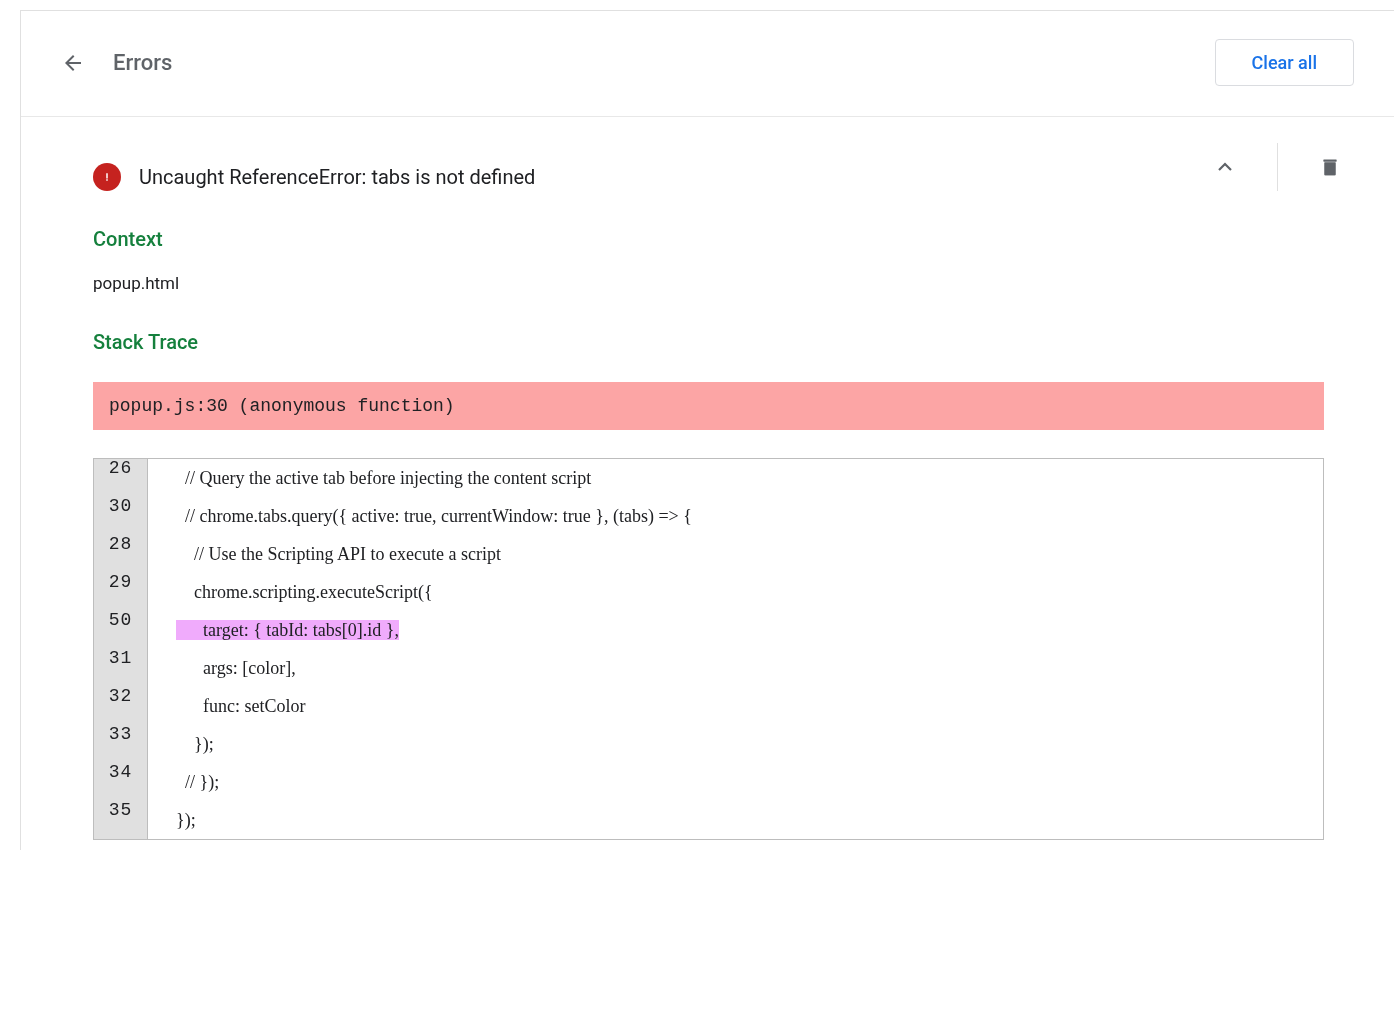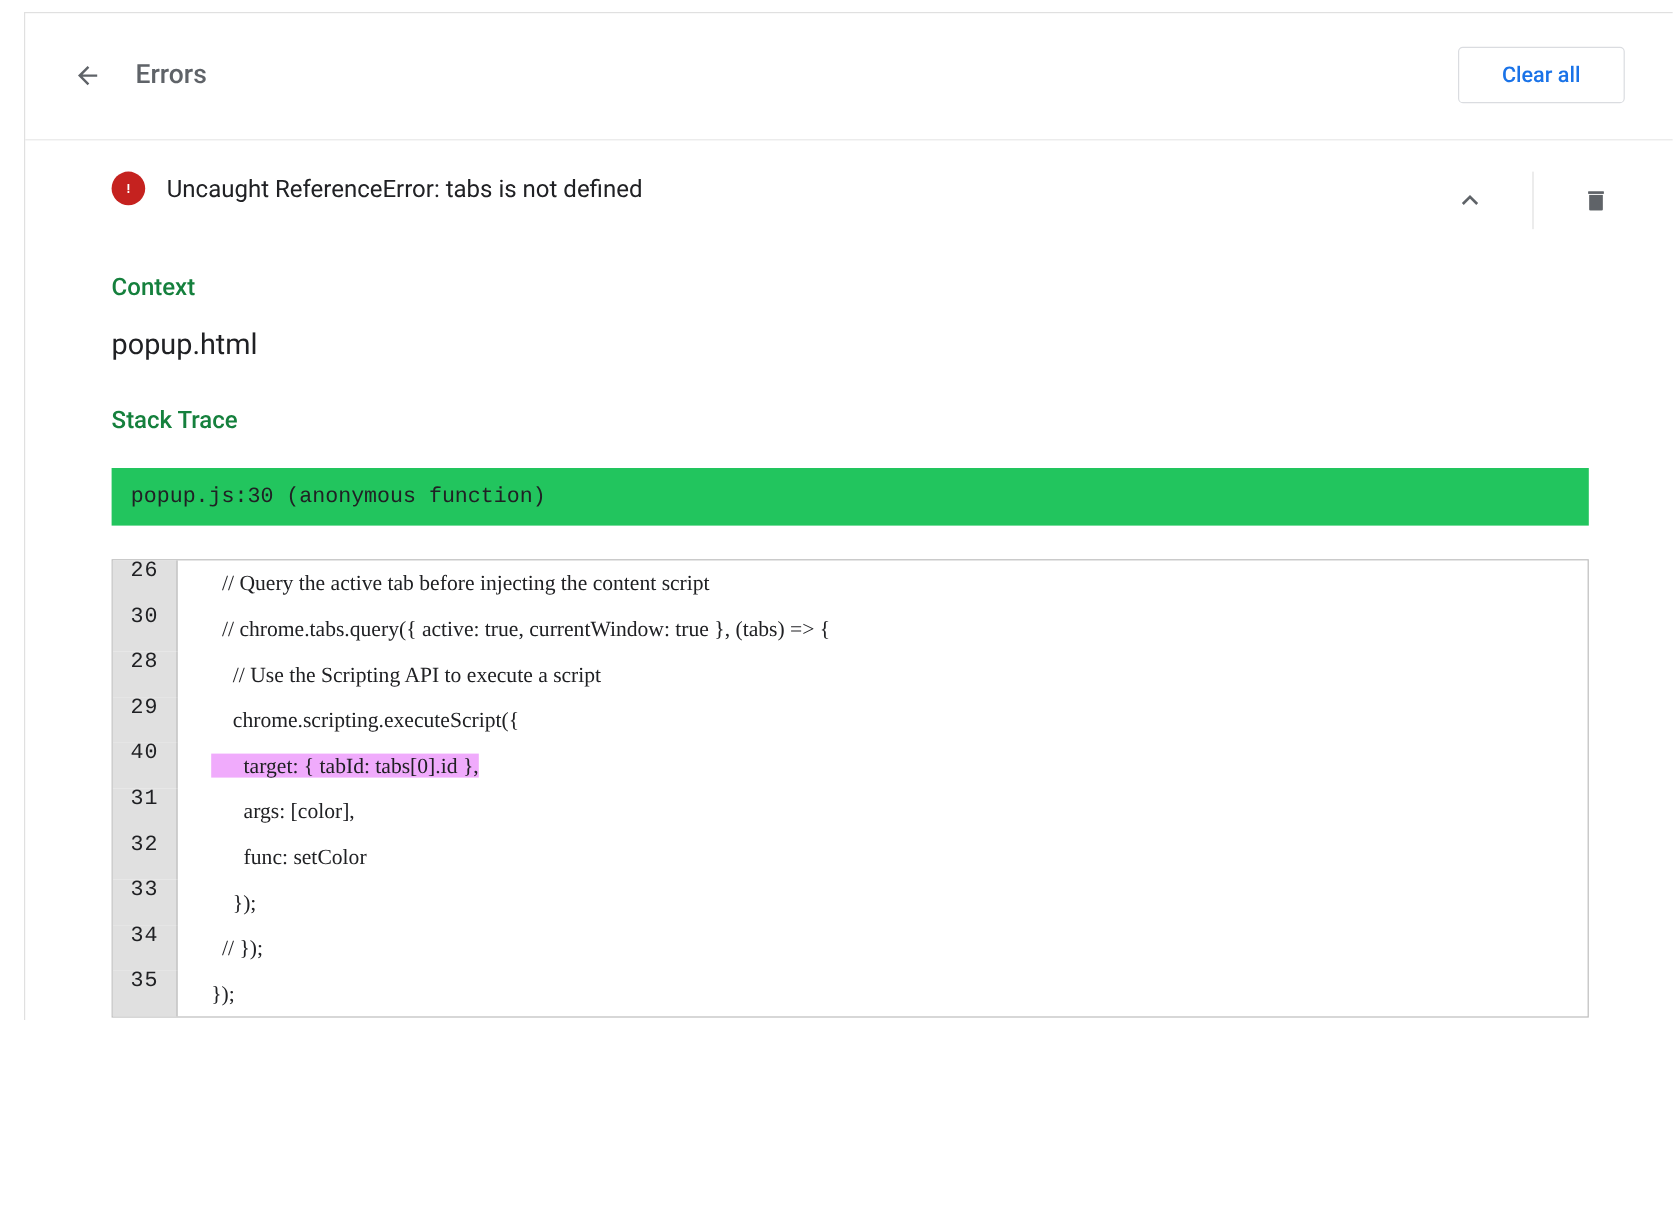--- a/index.html
+++ b/index.html
@@ -53,21 +53,21 @@
       border-radius: 4px;
       color: #1a73e8;
       font-size: 18px;
       font-weight: 500;
       padding: 12px 36px;
       cursor: pointer;
       font-family: inherit;
     }
     .error-row {
       display: flex;
-      align-items: flex-start;
+      align-items: flex-end;
       justify-content: space-between;
       padding: 26px 40px 26px 72px;
     }
     .error-left {
       display: flex;
       align-items: center;
       gap: 18px;
     }
     .error-icon {
       width: 28px;
@@ -122,27 +122,27 @@
       padding: 0 70px 0 72px;
     }
     .section-heading {
       font-size: 20px;
       font-weight: 500;
       color: #15803d;
       margin-bottom: 22px;
       margin-top: 10px;
     }
     .context-value {
-      font-size: 24px;
+      font-size: 17px;
       color: #202124;
       font-weight: 400;
       margin-bottom: 37px;
     }
     .stack-frame {
-      background: #22c55e;
+      background: #fca5a5;
       padding: 14px 16px;
       font-family: 'Courier New', Courier, monospace;
       font-size: 18px;
       color: #202124;
       margin-bottom: 28px;
     }
     .code-block {
       border: 1px solid #bdbdbd;
       font-family: 'Courier New', Courier, monospace;
       font-size: 18px;
@@ -234,21 +234,21 @@
         </div>
         <div class="code-line">
           <div class="line-num">28</div>
           <div class="line-content">    // Use the Scripting API to execute a script</div>
         </div>
         <div class="code-line">
           <div class="line-num">29</div>
           <div class="line-content">    chrome.scripting.executeScript({</div>
         </div>
         <div class="code-line">
-          <div class="line-num">40</div>
+          <div class="line-num">50</div>
           <div class="line-content"><span class="highlight-bg">      target: { tabId: tabs[0].id },</span></div>
         </div>
         <div class="code-line">
           <div class="line-num">31</div>
           <div class="line-content">      args: [color],</div>
         </div>
         <div class="code-line">
           <div class="line-num">32</div>
           <div class="line-content">      func: setColor</div>
         </div>

